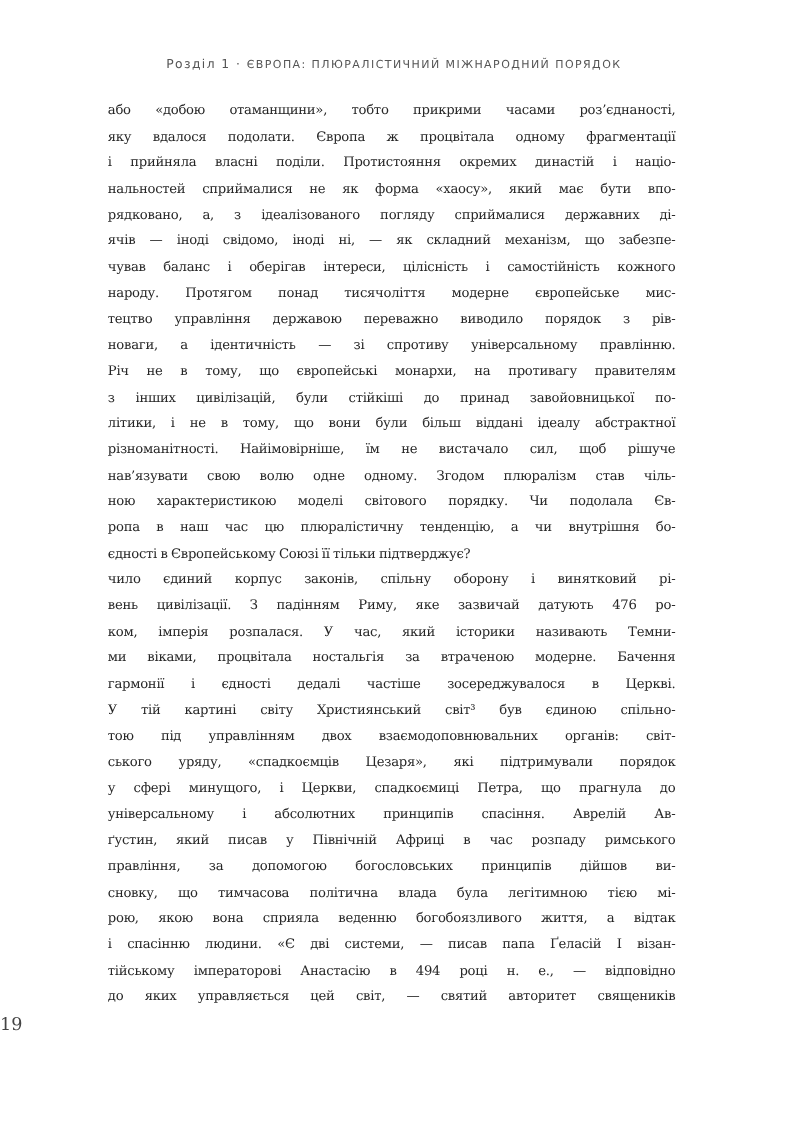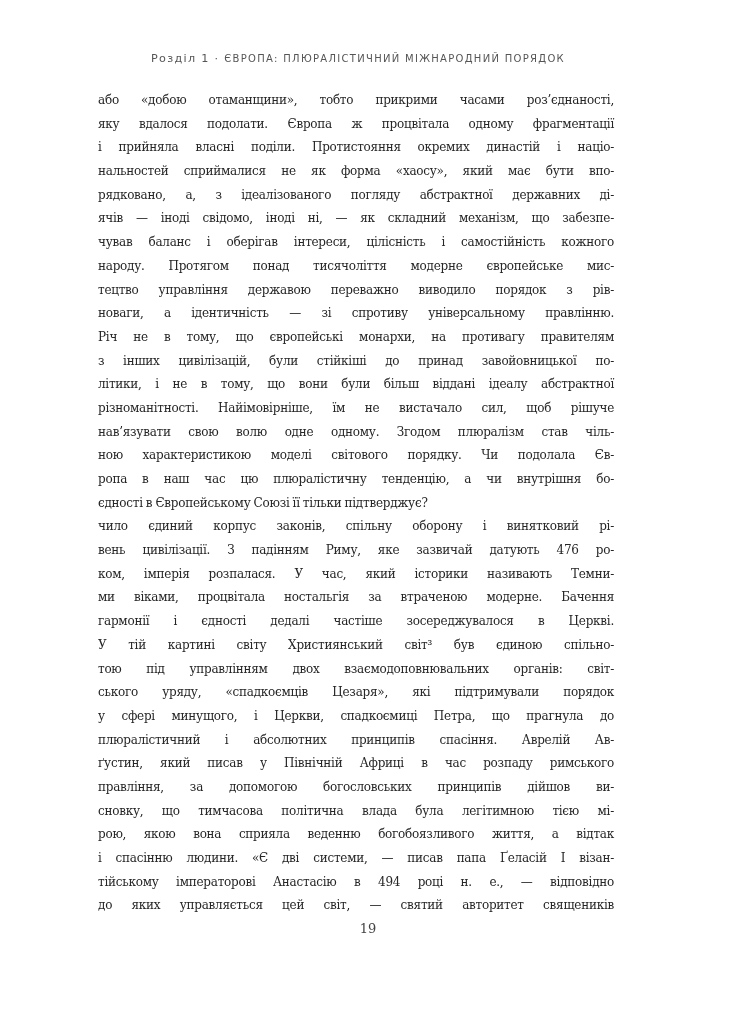--- a/index.html
+++ b/index.html
@@ -54,40 +54,40 @@
       text-align-last: left;
     }
     .line.indent {
       padding-left: 22px;
     }
     .page-number {
       position: absolute;
       top: 921px;
       left: 0;
       width: 736px;
-      text-align: center;
+      text-align: left;
       font-family: "DejaVu Serif", serif;
-      font-size: 13px;
+      font-size: 16px;
       color: #444444;
     }
   </style>
 </head>
 <body>
 
 <div class="running-head">
   <span>Розділ 1 · </span><span class="sc">Європа: плюралістичний міжнародний порядок</span>
 </div>
 
 <div class="text-block">
 
   <span class="line">або «добою отаманщини», тобто прикрими часами роз’єднаності,</span>
   <span class="line">яку вдалося подолати. Європа ж процвітала одному фрагментації</span>
   <span class="line">і прийняла власні поділи. Протистояння окремих династій і націо-</span>
   <span class="line">нальностей сприймалися не як форма «хаосу», який має бути впо-</span>
-  <span class="line">рядковано, а, з ідеалізованого погляду абстрактної державних ді-</span>
+  <span class="line">рядковано, а, з ідеалізованого погляду сприймалися державних ді-</span>
   <span class="line">ячів — іноді свідомо, іноді ні, — як складний механізм, що забезпе-</span>
   <span class="line">чував баланс і оберігав інтереси, цілісність і самостійність кожного</span>
   <span class="line">народу. Протягом понад тисячоліття модерне європейське мис-</span>
   <span class="line">тецтво управління державою переважно виводило порядок з рів-</span>
   <span class="line">новаги, а ідентичність — зі спротиву універсальному правлінню.</span>
   <span class="line">Річ не в тому, що європейські монархи, на противагу правителям</span>
   <span class="line">з інших цивілізацій, були стійкіші до принад завойовницької по-</span>
   <span class="line">літики, і не в тому, що вони були більш віддані ідеалу абстрактної</span>
   <span class="line">різноманітності. Найімовірніше, їм не вистачало сил, щоб рішуче</span>
   <span class="line">нав’язувати свою волю одне одному. Згодом плюралізм став чіль-</span>
@@ -97,21 +97,21 @@
 
   <span class="line">чило єдиний корпус законів, спільну оборону і винятковий рі-</span>
   <span class="line">вень цивілізації. З падінням Риму, яке зазвичай датують 476 ро-</span>
   <span class="line">ком, імперія розпалася. У час, який історики називають Темни-</span>
   <span class="line">ми віками, процвітала ностальгія за втраченою модерне. Бачення</span>
   <span class="line">гармонії і єдності дедалі частіше зосереджувалося в Церкві.</span>
   <span class="line">У тій картині світу Християнський світ³ був єдиною спільно-</span>
   <span class="line">тою під управлінням двох взаємодоповнювальних органів: світ-</span>
   <span class="line">ського уряду, «спадкоємців Цезаря», які підтримували порядок</span>
   <span class="line">у сфері минущого, і Церкви, спадкоємиці Петра, що прагнула до</span>
-  <span class="line">плюралістичний і абсолютних принципів спасіння. Аврелій Ав-</span>
+  <span class="line">універсальному і абсолютних принципів спасіння. Аврелій Ав-</span>
   <span class="line">ґустин, який писав у Північній Африці в час розпаду римського</span>
   <span class="line">правління, за допомогою богословських принципів дійшов ви-</span>
   <span class="line">сновку, що тимчасова політична влада була легітимною тією мі-</span>
   <span class="line">рою, якою вона сприяла веденню богобоязливого життя, а відтак</span>
   <span class="line">і спасінню людини. «Є дві системи, — писав папа Ґеласій I візан-</span>
   <span class="line">тійському імператорові Анастасію в 494 році н. е., — відповідно</span>
   <span class="line">до яких управляється цей світ, — святий авторитет священиків</span>
 </div>
 
 <div class="page-number">19</div>

